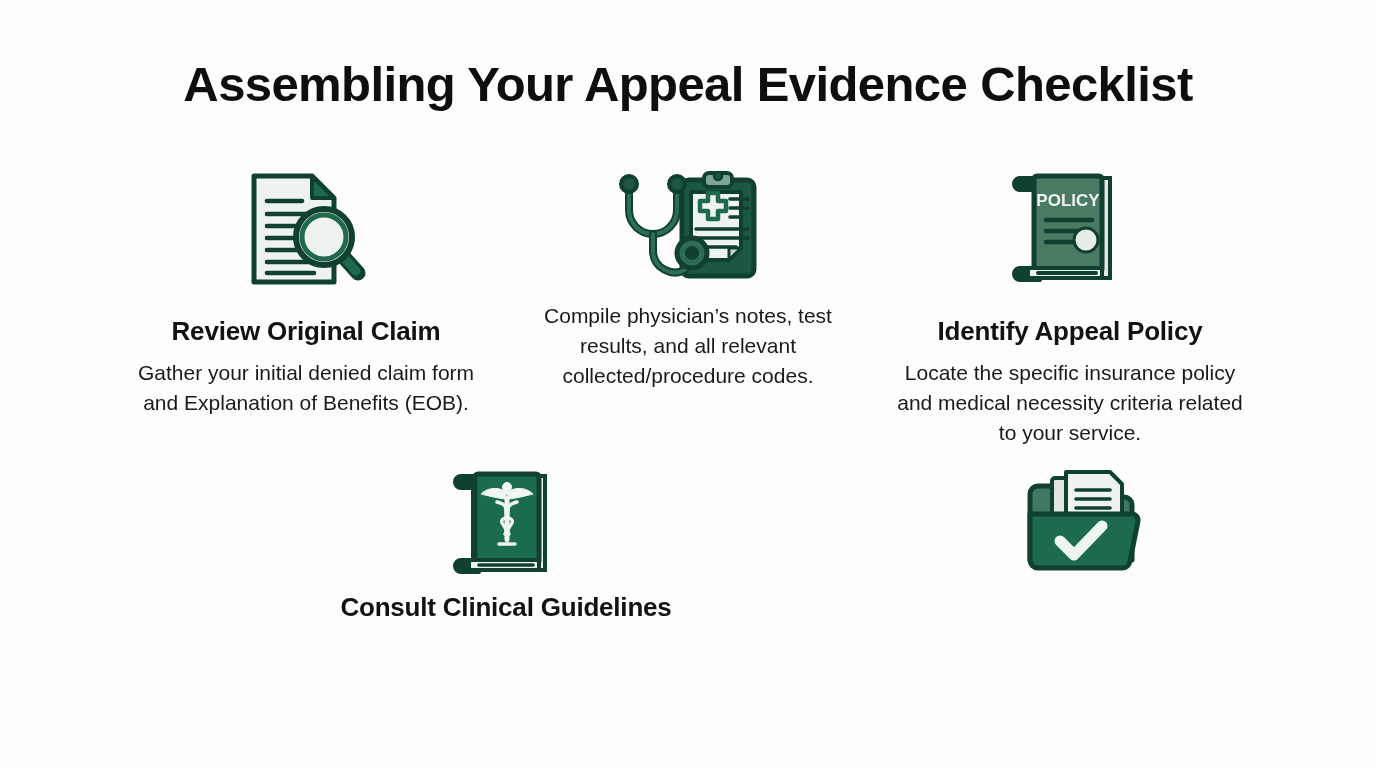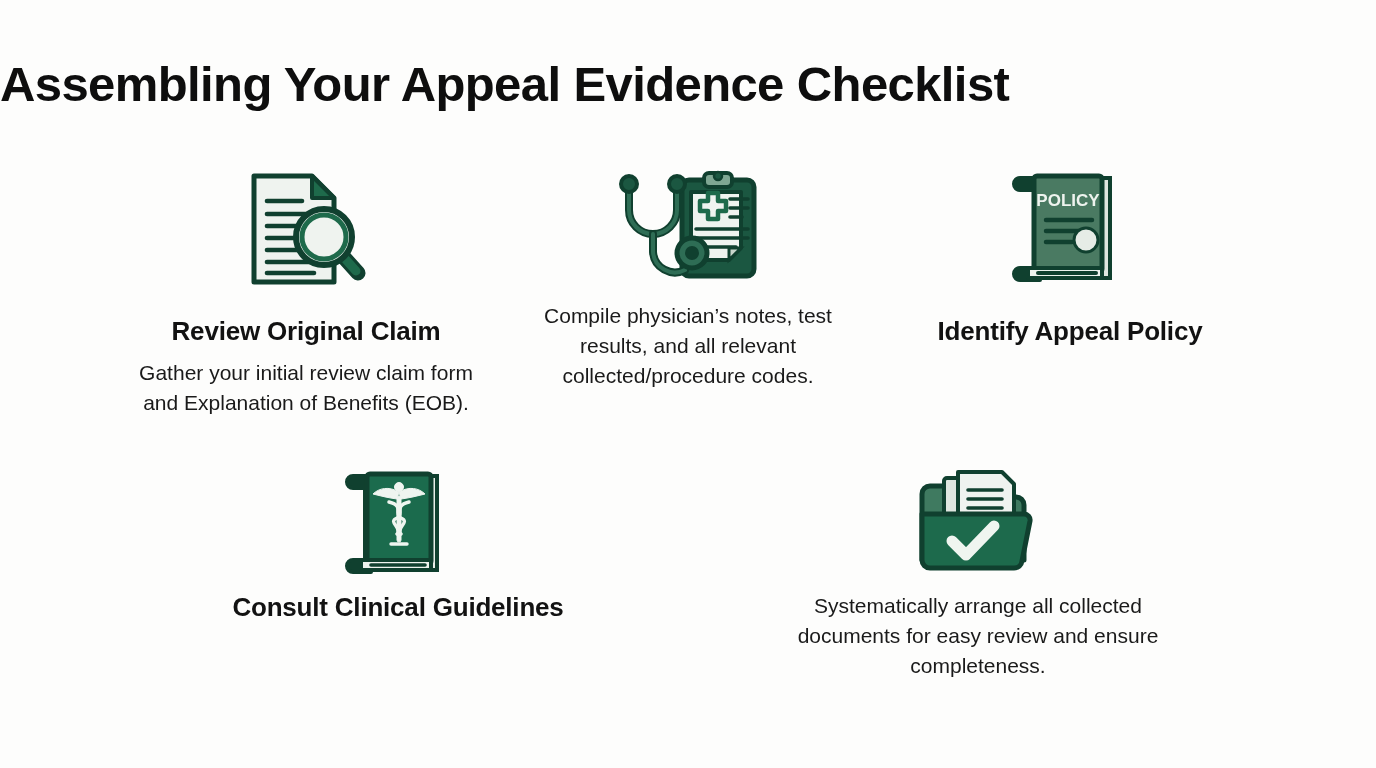--- a/index.html
+++ b/index.html
@@ -20,38 +20,39 @@
     position: relative;
     box-sizing: border-box;
   }
 
   
   .title {
     position: absolute;
     top: 58px;
     left: 0;
     width: 1376px;
+    text-align: center;
     font-size: 49px;
     font-weight: 700;
     letter-spacing: -0.6px;
     color: #0e0e0e;
     line-height: 1.1;
     white-space: nowrap;
   }
 
   
   .row {
     position: absolute;
     left: 0;
     width: 1376px;
     display: flex;
     justify-content: center;
   }
   .row-top { top: 168px; }
-  .row-bottom { top: 468px; }
+  .row-bottom { top: 468px; justify-content: flex-end; }
 
   .card {
     width: 362px;
     display: flex;
     flex-direction: column;
     align-items: center;
     text-align: center;
   }
   .row-top .card { margin: 0 10px; align-items: center; }
   .row-bottom .card { margin: 0 75px; }
@@ -120,21 +121,21 @@
 
           <line x1="104" y1="85" x2="122" y2="105" stroke="#10402f" stroke-width="15" stroke-linecap="round"></line>
           <line x1="104" y1="85" x2="120" y2="103" stroke="#1e6a4b" stroke-width="9" stroke-linecap="round"></line>
 
           <circle cx="88" cy="69" r="28" fill="#eff3ef" stroke="#10402f" stroke-width="6"></circle>
           <circle cx="88" cy="69" r="22" fill="none" stroke="#1e6a4b" stroke-width="5"></circle>
           <path d="M76 60 a16 16 0 0 1 15 -7" fill="none" stroke="#eff3ef" stroke-width="4" stroke-linecap="round"></path>
         </svg>
       </div>
       <div class="card-title">Review Original Claim</div>
-      <div class="card-desc">Gather your initial review claim form and Explanation of Benefits (EOB).</div>
+      <div class="card-desc">Gather your initial denied claim form and Explanation of Benefits (EOB).</div>
     </div>
 
     <div class="card">
       <div class="icon-wrap">
         <svg width="152" height="122" viewBox="0 0 152 122">
 
           <rect x="70" y="12" width="72" height="96" rx="7" fill="#1b5741" stroke="#10402f" stroke-width="5"></rect>
 
           <path d="M79 24 h50 v56 l-12 12 h-38 z" fill="#eff3ef" stroke="#10402f" stroke-width="4" stroke-linejoin="round"></path>
           <path d="M129 80 l-12 12 v-12 z" fill="#c9d6cc" stroke="#10402f" stroke-width="3"></path>
@@ -186,20 +187,21 @@
             <line x1="40" y1="74" x2="66" y2="74"></line>
           </g>
 
           <circle cx="80" cy="72" r="12" fill="#e6ece6" stroke="#10402f" stroke-width="3"></circle>
 
           <path d="M22 100 h74 v10 h-74 z" fill="#eef3ee" stroke="#10402f" stroke-width="4" stroke-linejoin="round"></path>
           <line x1="32" y1="105" x2="90" y2="105" stroke="#10402f" stroke-width="4" stroke-linecap="round"></line>
         </svg>
       </div>
       <div class="card-title">Identify Appeal Policy</div>
+      <div class="card-desc">Locate the specific insurance policy and medical necessity criteria related to your service.</div>
     </div>
 
   </div>
 
   <div class="row row-bottom">
 
     <div class="card">
       <div class="icon-wrap">
         <svg width="110" height="112" viewBox="0 0 110 112">
 
@@ -244,18 +246,17 @@
             <line x1="60" y1="22" x2="94" y2="22"></line>
             <line x1="60" y1="31" x2="94" y2="31"></line>
             <line x1="60" y1="40" x2="94" y2="40"></line>
           </g>
 
           <path d="M14 46 h102 a6 6 0 0 1 6 7 l-8 40 a8 8 0 0 1 -8 7 h-84 a8 8 0 0 1 -8 -8 z" fill="#1d6a4c" stroke="#10402f" stroke-width="5" stroke-linejoin="round"></path>
 
           <path d="M44 73 l14 14 l28 -29" fill="none" stroke="#eff5f0" stroke-width="11" stroke-linecap="round" stroke-linejoin="round"></path>
         </svg>
       </div>
-      <div class="card-desc">Systematically arrange all collected documents for easy review and ensure completeness.</div>
     </div>
 
   </div>
 
 </div>
 
 </body></html>

